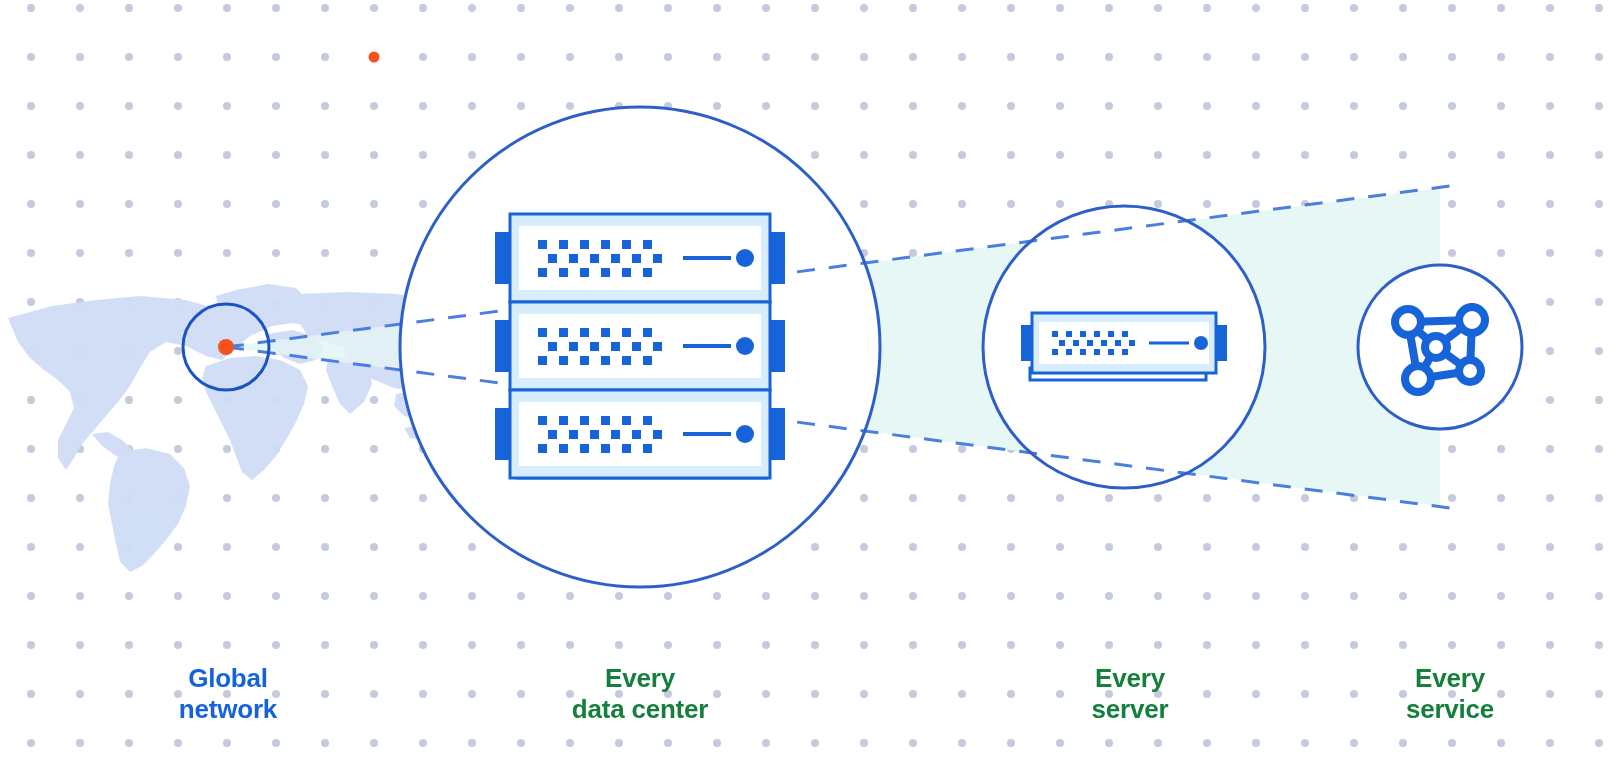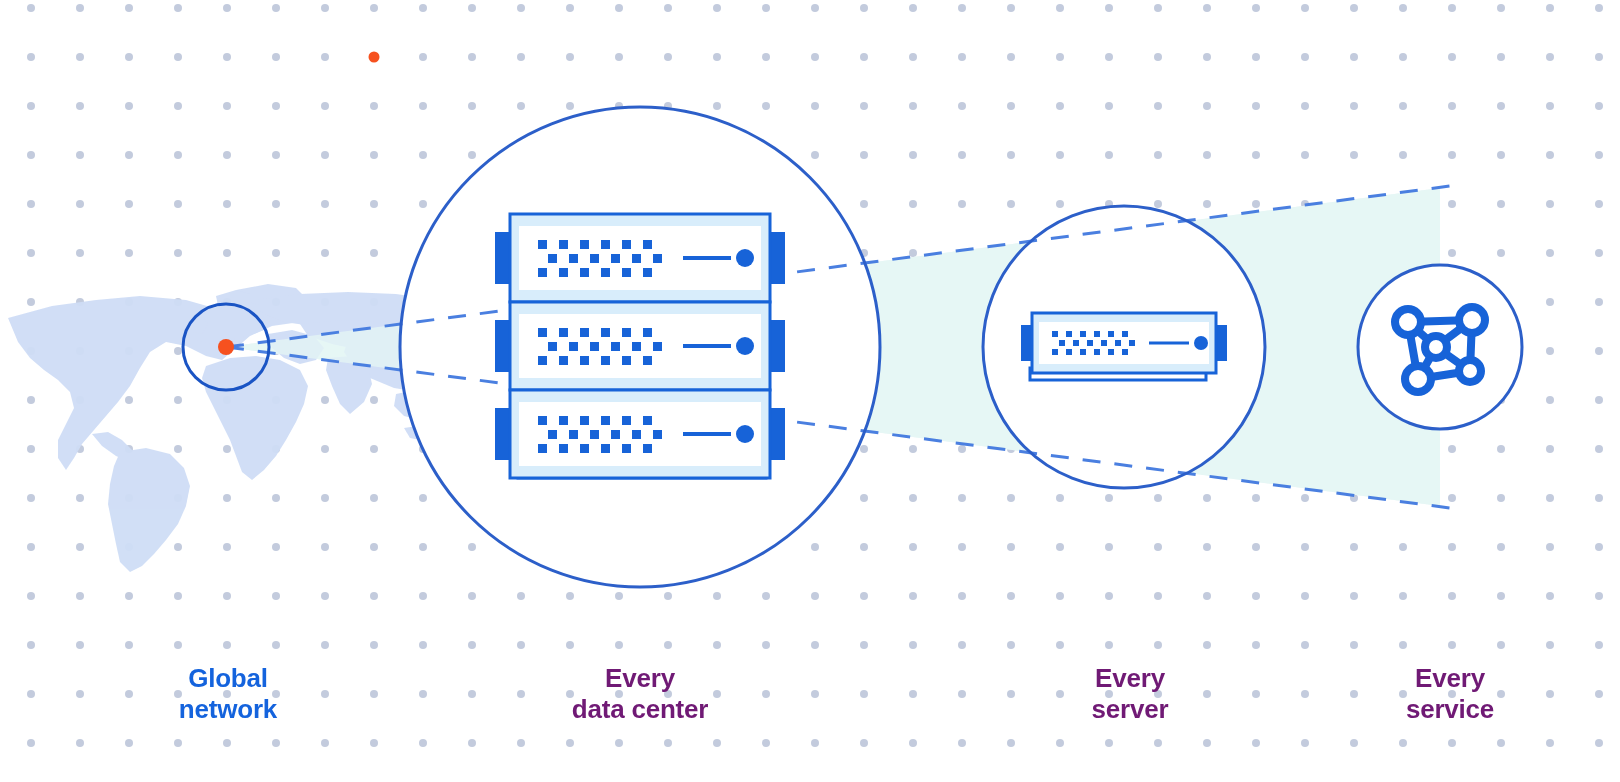--- a/index.html
+++ b/index.html
@@ -26,21 +26,21 @@
   }
   .label {
     position: absolute;
     text-align: center;
     font-family: "Liberation Sans", sans-serif;
     font-size: 26px;
     line-height: 31px;
     font-weight: 700;
     letter-spacing: -0.2px;
     white-space: pre;
-    color: #701a75;
+    color: #15803d;
   }
   .label.accent { color: #1463dd; }
   #lbl-global    { left: 108px; top: 663px; width: 240px; }
   #lbl-dc        { left: 520px; top: 663px; width: 240px; }
   #lbl-server    { left: 1010px; top: 663px; width: 240px; }
   #lbl-service   { left: 1330px; top: 663px; width: 240px; }
 </style>
 </head>
 <body>
 

